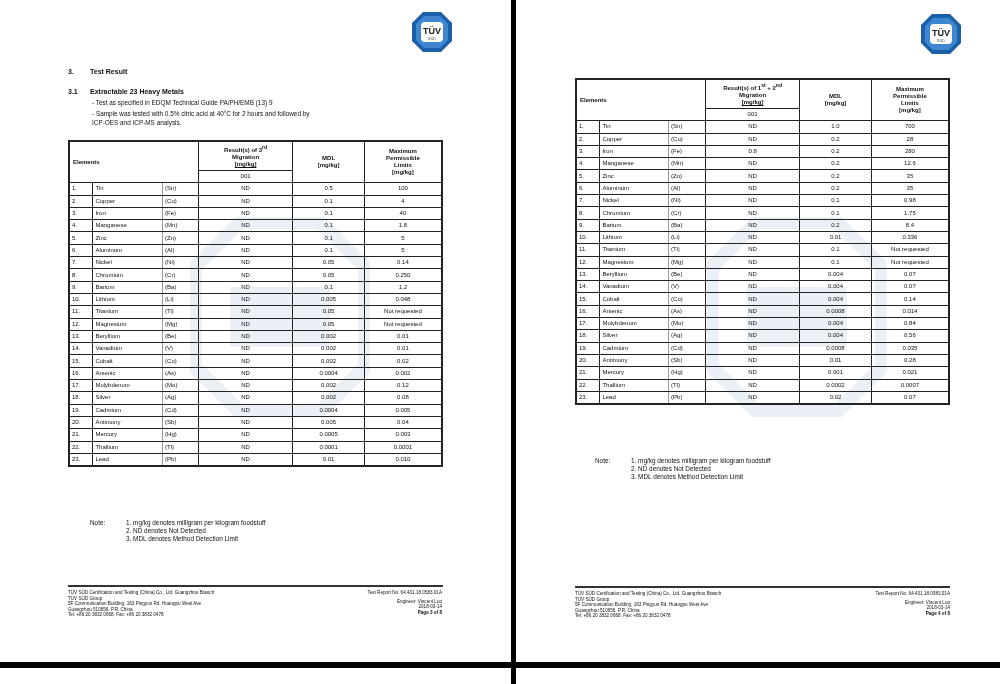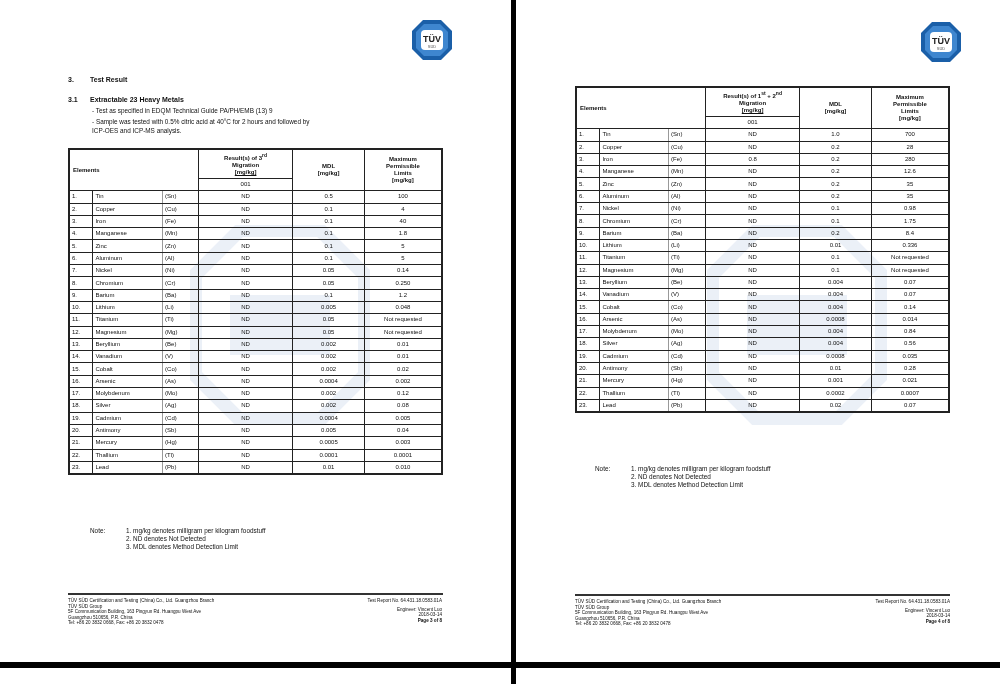--- a/index.html
+++ b/index.html
@@ -1,20 +1,20 @@
 <!DOCTYPE html>
 <html><head>
 <meta charset="utf-8">
 <style>
   html, body { margin:0; padding:0; }
   body { width:1000px; height:684px; background:#fff; position:relative; overflow:hidden;
          font-family:"Liberation Sans", sans-serif; color:#111; }
   .vdiv { position:absolute; left:511px; top:0; width:5px; height:684px; background:#000; }
   .hdiv { position:absolute; left:0; top:662px; width:1000px; height:6px; background:#000; }
-  .page { position:absolute; top:10px; height:660px; }
+  .page { position:absolute; top:2px; height:660px; }
   .page.left { left:0; width:510px; }
   .page.right { left:517px; width:483px; }
 
   .logo { position:absolute; width:44px; height:44px; }
   .logo svg { width:100%; height:100%; display:block; }
 
   .watermark { position:absolute; opacity:0.13; pointer-events:none; }
 
   .sec { position:absolute; font-size:7px; font-weight:bold; }
   .sec .num { position:absolute; left:0; }

